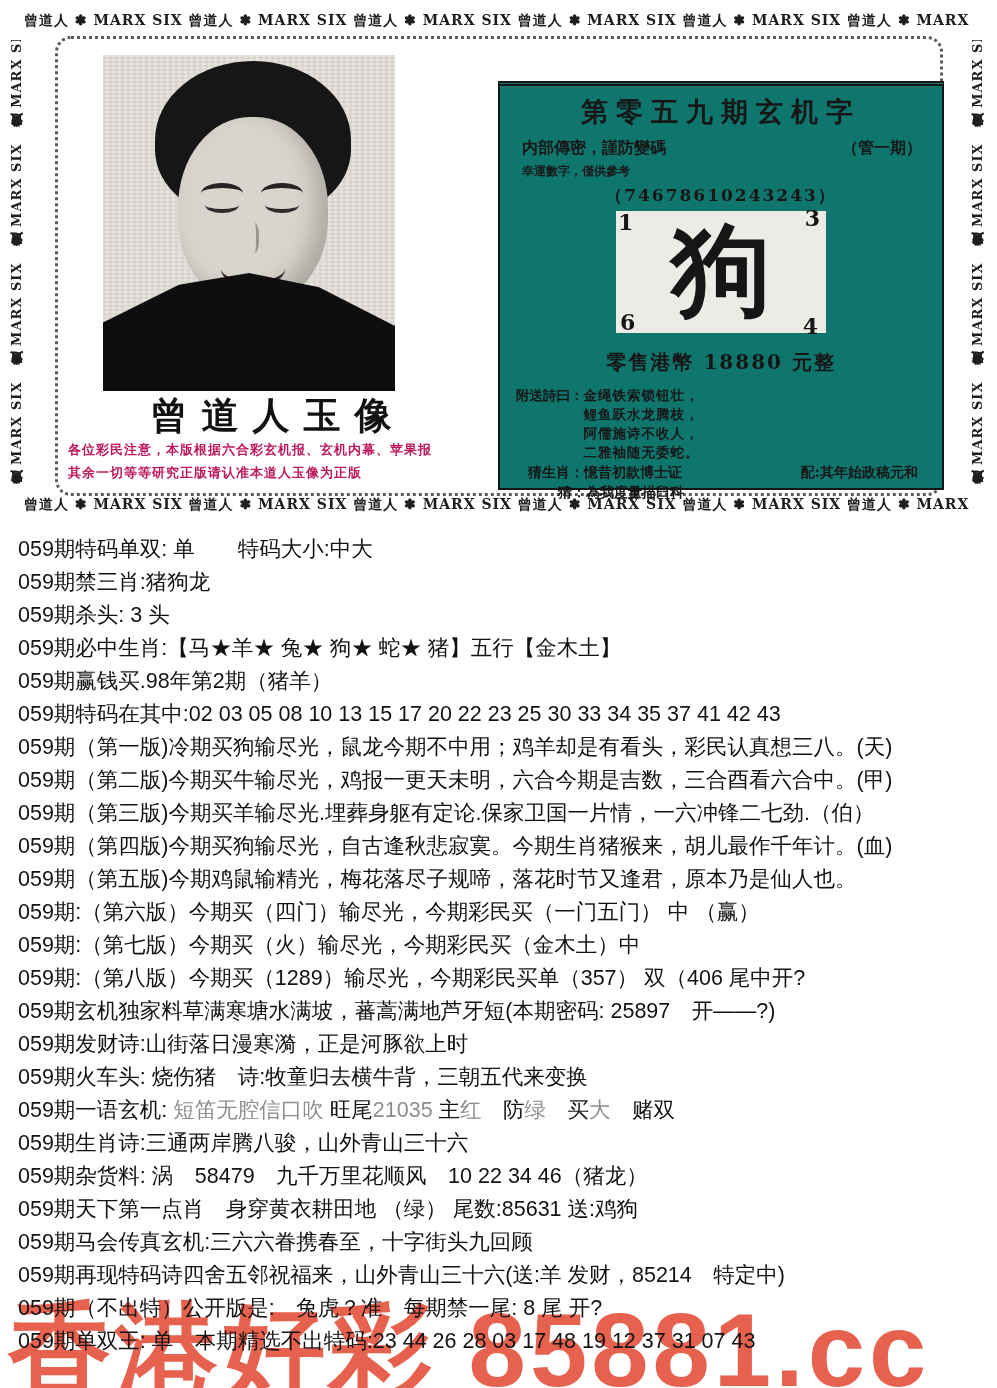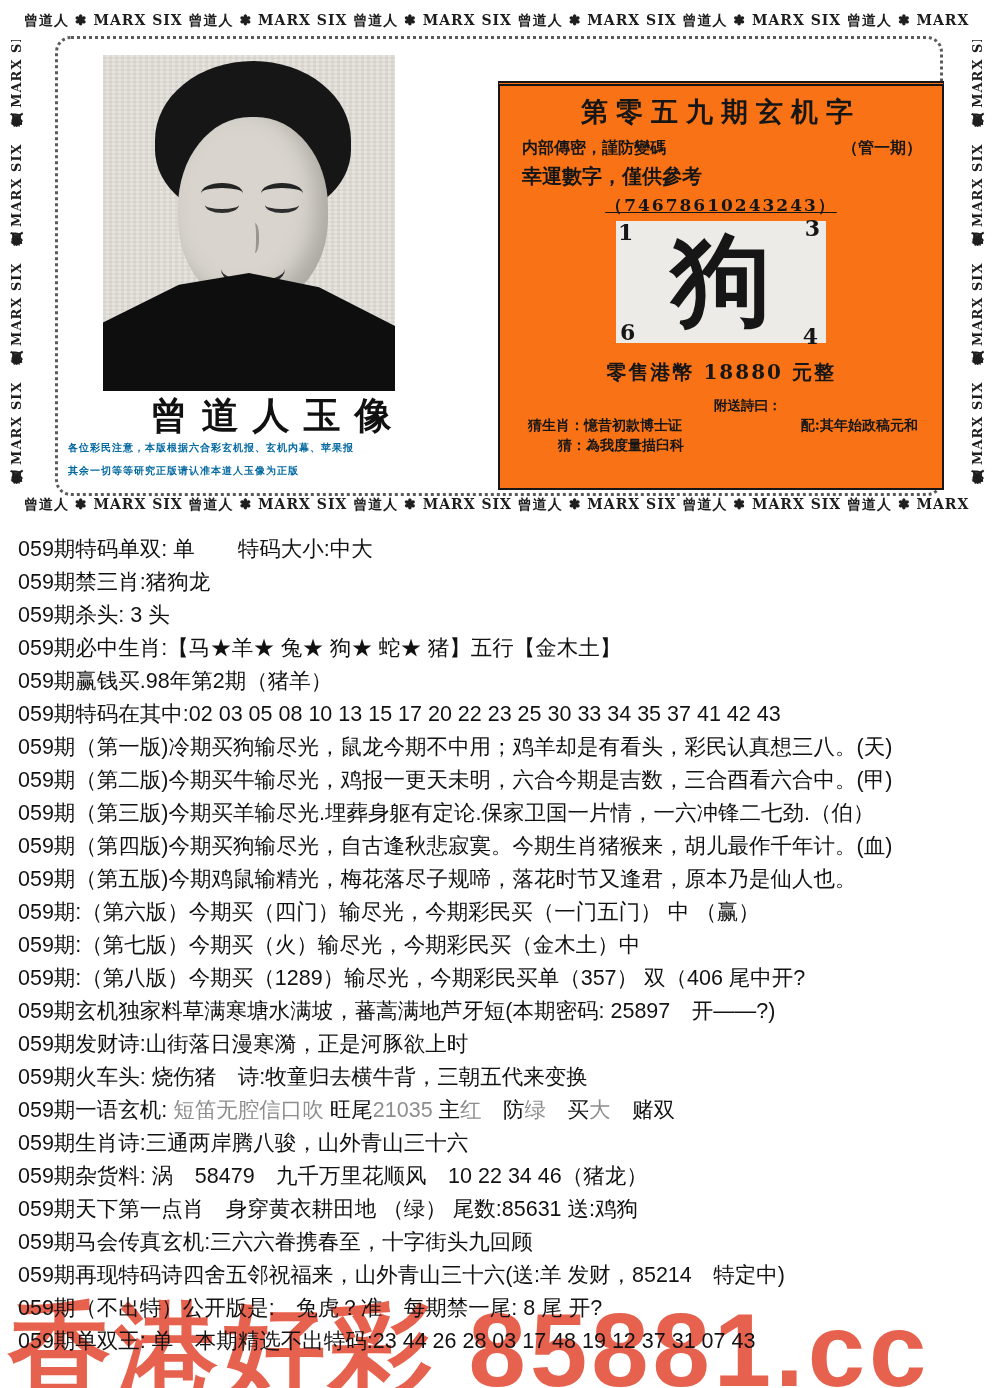--- a/index.html
+++ b/index.html
@@ -44,43 +44,43 @@
   .eye.r{left:162px;top:142px;}
   .nose{position:absolute;left:145px;top:168px;width:8px;height:30px;border-right:3px solid #9b958d;border-radius:40%;}
   .smile{position:absolute;left:118px;top:196px;width:64px;height:30px;border-bottom:6px solid #2a2a2a;border-radius:50%;}
   .shoulders{position:absolute;left:0;bottom:0;width:100%;height:118px;background:#0e0e0e;
     clip-path:polygon(0 42%,26% 10%,50% 0,74% 12%,100% 45%,100% 100%,0 100%);}
   .caption{
     position:absolute;left:30px;top:352px;width:380px;text-align:center;
     font-family:"DejaVu Serif",serif;font-weight:bold;font-size:37px;letter-spacing:14px;color:#111;
   }
   .note{position:absolute;left:10px;width:440px;font-family:Liberation Serif, serif;
-    font-weight:bold;font-size:10px;color:#0369a1;letter-spacing:1px;white-space:nowrap;}
+    font-weight:bold;font-size:13px;color:#be185d;letter-spacing:1px;white-space:nowrap;}
   .note.n1{top:402px;}
   .note.n2{top:425px;}
   
   .mystery-box{
     position:absolute;left:440px;top:42px;width:442px;height:402px;
-    border:2px solid #161616;border-top:5px double #161616;background:#f97316;
+    border:2px solid #161616;border-top:5px double #161616;background:#0f766e;
     font-family:"DejaVu Serif",serif;font-weight:bold;color:#161616;
   }
   .mb-title{margin-top:8px;text-align:center;font-size:27px;letter-spacing:8px;}
   .mb-row1{display:flex;justify-content:space-between;padding:8px 20px 0 22px;font-size:16px;}
-  .mb-sub2{padding:4px 0 0 22px;font-size:20px;}
-  .mb-lucky{padding:4px 0 0 0;text-align:center;font-size:17px;letter-spacing:2px;text-decoration:underline;}
+  .mb-sub2{padding:4px 0 0 22px;font-size:12px;}
+  .mb-lucky{padding:4px 0 0 0;text-align:center;font-size:17px;letter-spacing:2px;}
   .zodiac-wrap{position:relative;width:210px;margin:4px auto 0 auto;height:122px;background:#edebe7;}
   .zodiac-char{position:absolute;left:50%;top:50%;transform:translate(-50%,-52%);
     font-size:100px;line-height:1;font-weight:bold;}
   .corner-num{position:absolute;font-size:22px;}
   .corner-num.tl{left:2px;top:-2px;}
   .corner-num.tr{right:6px;top:-6px;}
   .corner-num.bl{left:4px;bottom:-2px;}
   .corner-num.br{right:8px;bottom:-6px;}
   .mb-price{margin:16px 106px 0 auto;width:max-content;font-size:20px;letter-spacing:2px;}
-  .poems{display:flex;margin-top:10px;font-size:13.5px;line-height:19px;justify-content:flex-end;}
+  .poems{display:flex;margin-top:10px;font-size:13.5px;line-height:19px;}
   .poem-col.left{margin-left:16px;width:228px;}
   .poem-col.right{width:190px;}
   .poem-head{display:flex;}
   .poem-label{white-space:nowrap;}
   .poem-lines div{letter-spacing:1px;}
   .poem-col.left .poem-lines{padding-left:0px;}
   .mb-guess-row{display:flex;justify-content:space-between;padding:2px 24px 0 28px;font-size:14px;}
   .mb-guess2{padding:2px 0 0 58px;font-size:14px;}
   
   #body-lines{position:absolute;left:18px;top:533px;width:975px;z-index:2;}
@@ -137,20 +137,26 @@
         <span class="corner-num br">4</span>
         <span class="zodiac-char">狗</span>
       </div>
 
       <div class="mb-price">零售港幣 18880 元整</div>
 
       <div class="poems">
         <div class="poem-col left">
           <div class="poem-head">
             <span class="poem-label">附送詩曰：</span>
+            <div class="poem-lines">
+                <div>金绳铁索锁钮壮，</div>
+                <div>鲤鱼跃水龙腾枝，</div>
+                <div>阿儒施诗不收人，</div>
+                <div>二雅袖随无委蛇。</div>
+              </div>
           </div>
         </div>
       </div>
 
       <div class="mb-guess-row">
         <span>猜生肖：憶昔初款博士证</span>
         <span>配:其年始政稿元和</span>
       </div>
       <div class="mb-guess2">猜：為我度量描臼科</div>
     </div>

